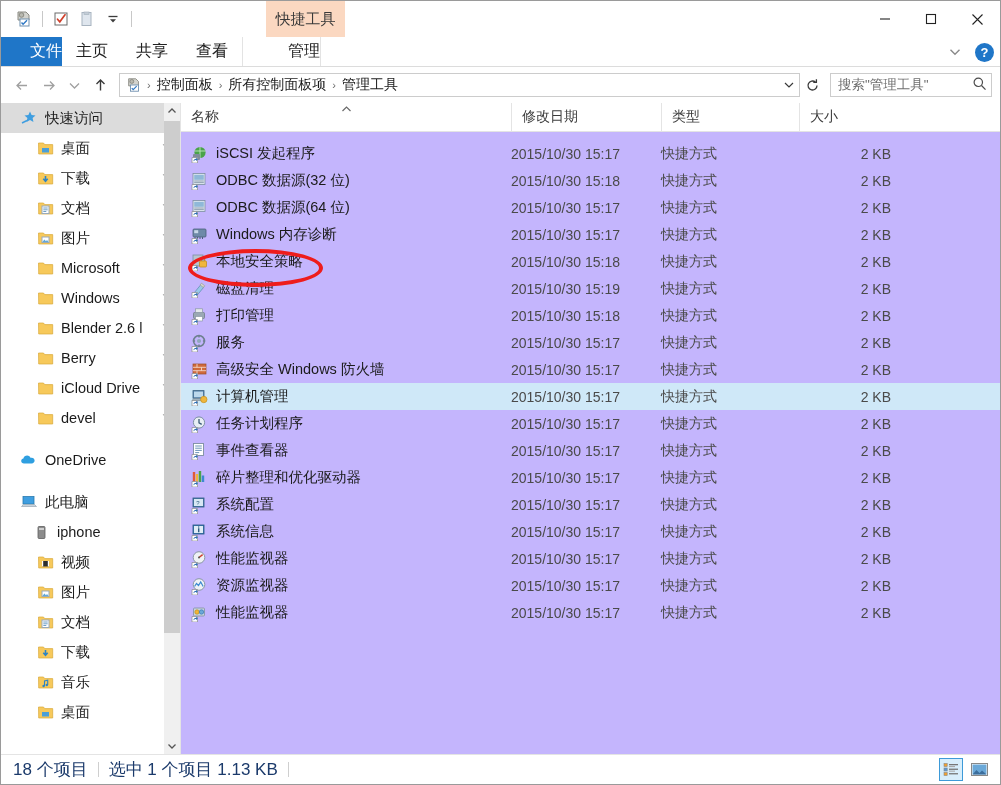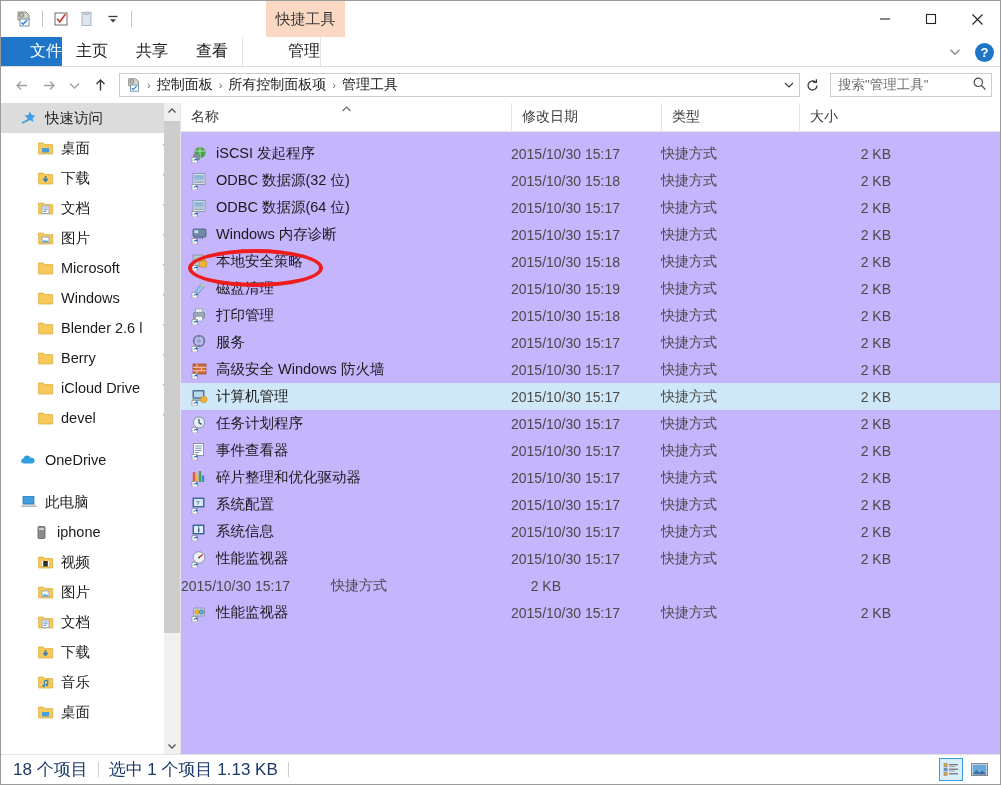--- a/index.html
+++ b/index.html
@@ -916,20 +916,31 @@
                   <path d="M2.2 16.6c.2-1.9 1.4-2.9 3-2.9v-1.1l1.6 1.8-1.6 1.8v-1.1c-1.2 0-2.2.5-3 1.5z" fill="#2f6fb5"></path>
                 </svg>
               </span>
               <span>性能监视器</span>
             </div>
             <div class="cell-date">2015/10/30 15:17</div>
             <div class="cell-type">快捷方式</div>
             <div class="cell-size">2 KB</div>
           </div>
           <div class="row">
+            <div class="cell-name">
+              <span class="fico">
+                <svg width="18" height="18" viewBox="0 0 18 18">
+                  <circle cx="8" cy="7.5" r="5.8" fill="#eef2f5" stroke="#8a98a4" stroke-width="1"></circle>
+                  <path d="M3.5 9.5l2-3 2 2 2.2-3.5 2.5 4.5" fill="none" stroke="#3c8ad0" stroke-width="1.2"></path>
+                  <path d="M1 12.5h5.5v5.5H1z" fill="#fff" stroke="#8a8a8a" stroke-width="0.7"></path>
+                  <path d="M2.2 16.6c.2-1.9 1.4-2.9 3-2.9v-1.1l1.6 1.8-1.6 1.8v-1.1c-1.2 0-2.2.5-3 1.5z" fill="#2f6fb5"></path>
+                </svg>
+              </span>
+              <span>资源监视器</span>
+            </div>
             <div class="cell-date">2015/10/30 15:17</div>
             <div class="cell-type">快捷方式</div>
             <div class="cell-size">2 KB</div>
           </div>
           <div class="row">
             <div class="cell-name">
               <span class="fico">
                 <svg width="18" height="18" viewBox="0 0 18 18">
                   <rect x="2.5" y="4" width="11" height="8" rx="1" fill="#c8d4e0" stroke="#8090a0" stroke-width="0.8"></rect>
                   <circle cx="6" cy="8" r="2.2" fill="#f0b63c" stroke="#c08f20" stroke-width="0.7"></circle>

